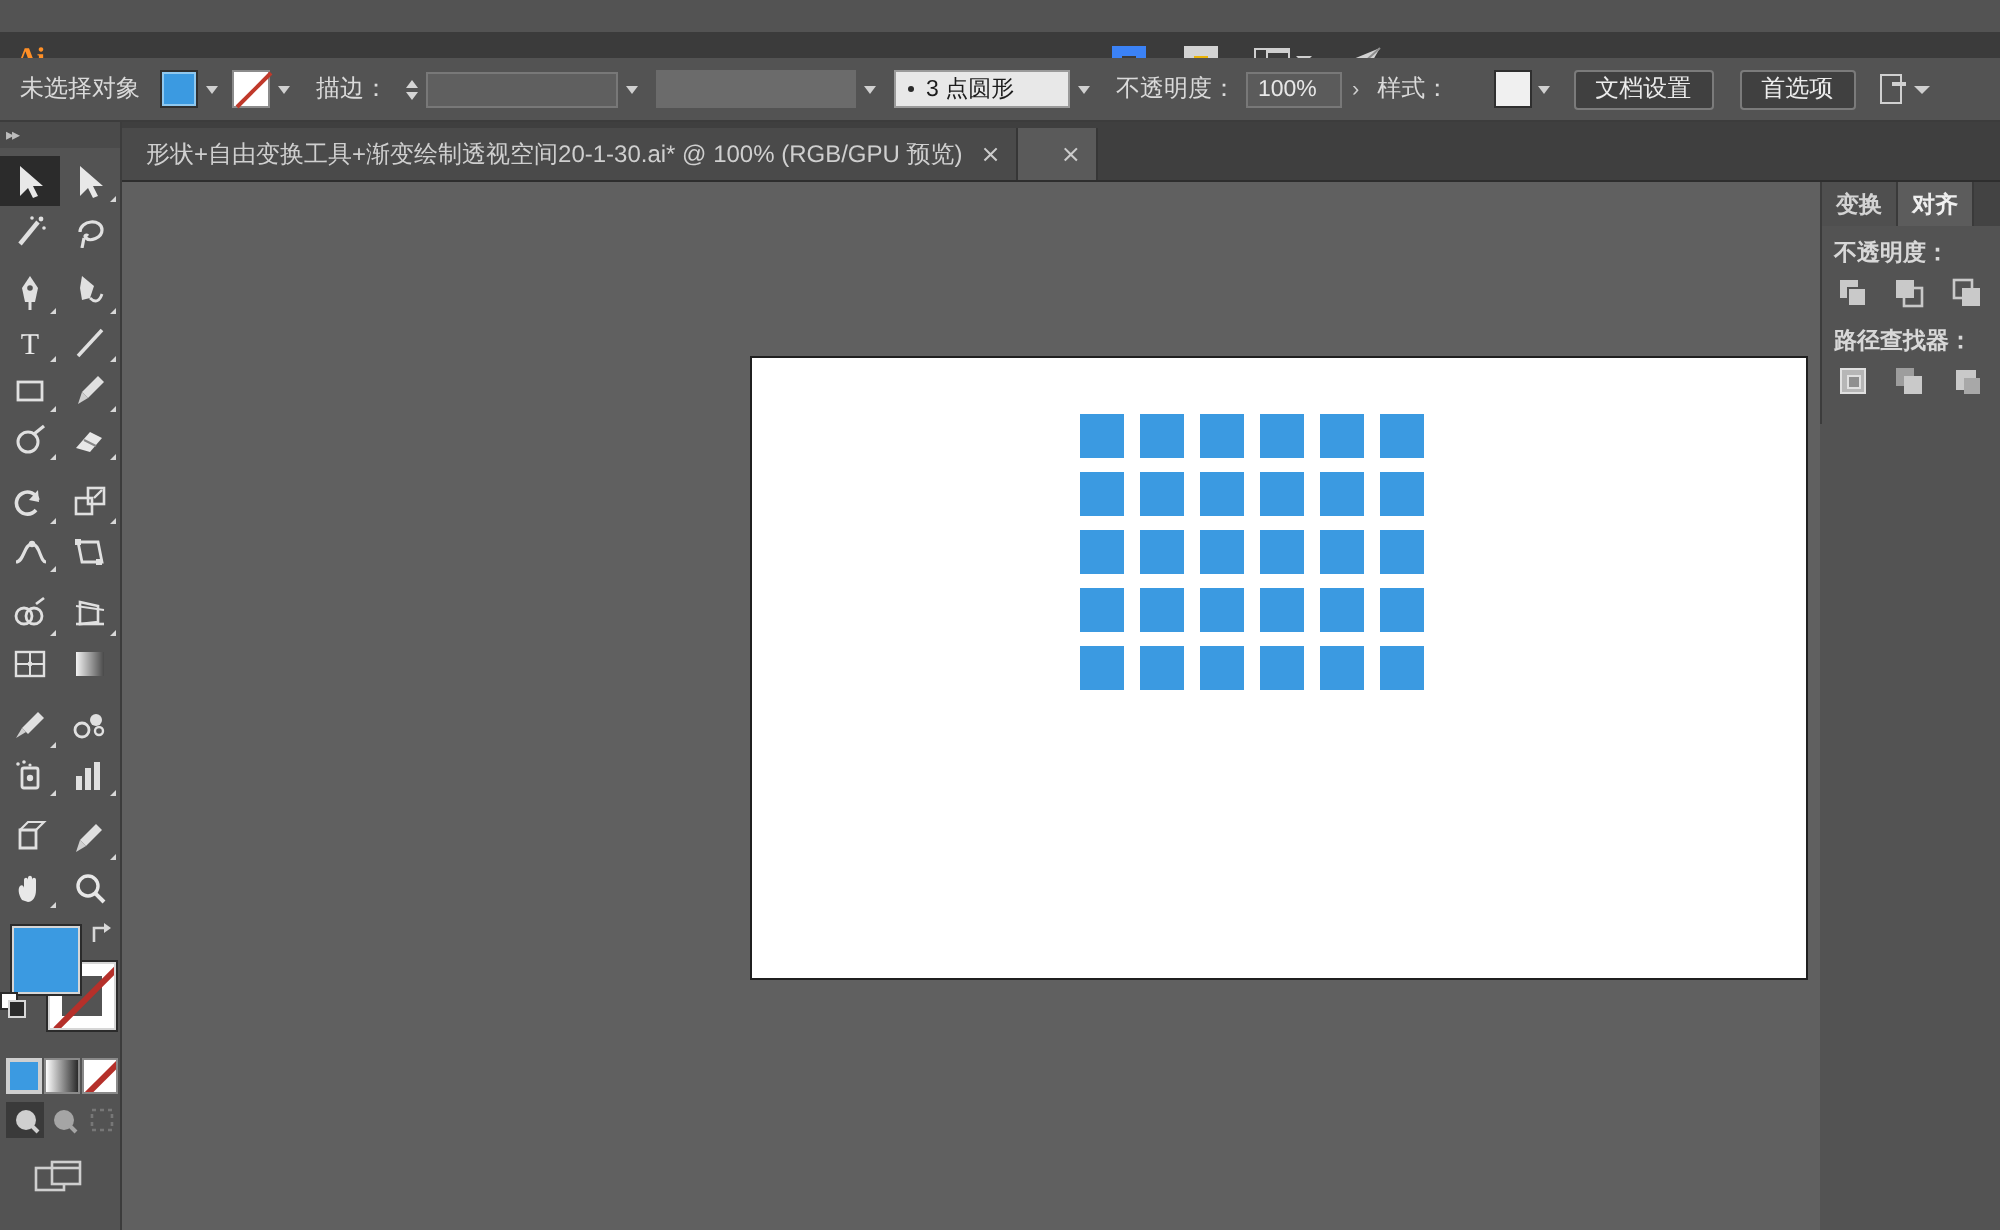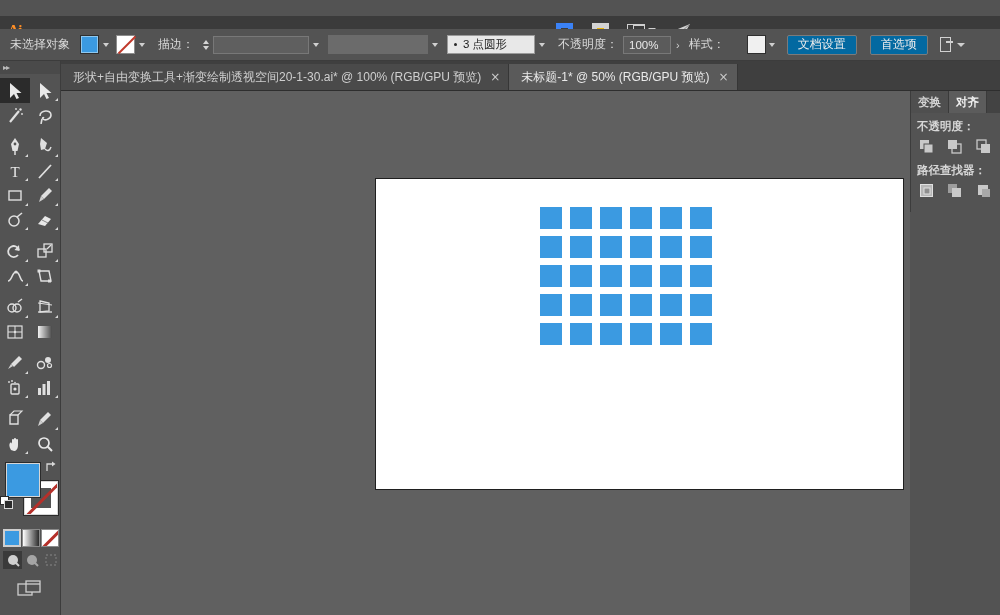--- a/index.html
+++ b/index.html
@@ -94,21 +94,21 @@
   }
   .stepper i { width:0;height:0;border-left:3.5px solid transparent;border-right:3.5px solid transparent; }
   .stepper i.up { border-bottom: 4px solid #d5d5d5; }
   .stepper i.dn { border-top: 4px solid #d5d5d5; }
   .profile-box {
     background: #e8e8e8; border: 1px solid #9a9a9a; height: 19px; width: 88px;
     display: flex; align-items: center; color: #1c1c1c; font-size: 11.5px; padding-left: 4px;
   }
   .profile-dot { width:3px;height:3px;border-radius:50%;background:#2a2a2a;margin-right:6px;margin-left:2px; }
   .btn {
-    background: #0369a1; border: 1px solid #7b7b7b; border-radius: 2px;
+    background: #404040; border: 1px solid #7b7b7b; border-radius: 2px;
     height: 20px; padding: 0 10px; color: #ececec; font-size: 12px;
     display: flex; align-items: center; white-space: nowrap;
   }
   .chev-r { color:#cfcfcf; font-size:11px; padding:0 5px; }
   .doc-icon {
     width: 16px; height: 15px; position: relative;
   }
   .doc-icon:before {
     content:""; position:absolute; left:2px; top:0; width:9px; height:13px;
     border:1.5px solid #d0d0d0;
@@ -298,21 +298,20 @@
     </div>
   </div>
 
   <div class="tabbar">
     <div id="tab-list" style="display:flex;align-items:flex-end;height:14px;">
         <div class="tab">
           <span>形状+自由变换工具+渐变绘制透视空间20-1-30.ai* @ 100% (RGB/GPU 预览)</span>
           <span class="tab-close">×</span>
         </div>
         <div class="tab active">
-          <span>未标题-1* @ 50% (RGB/GPU 预览)</span>
           <span class="tab-close">×</span>
         </div>
       </div>
   </div>
 
   <div class="toolbar">
     <div class="tb-handle">
         <span>▸▸</span>
       </div>
     <div class="tb-rows" id="tool-rows">

